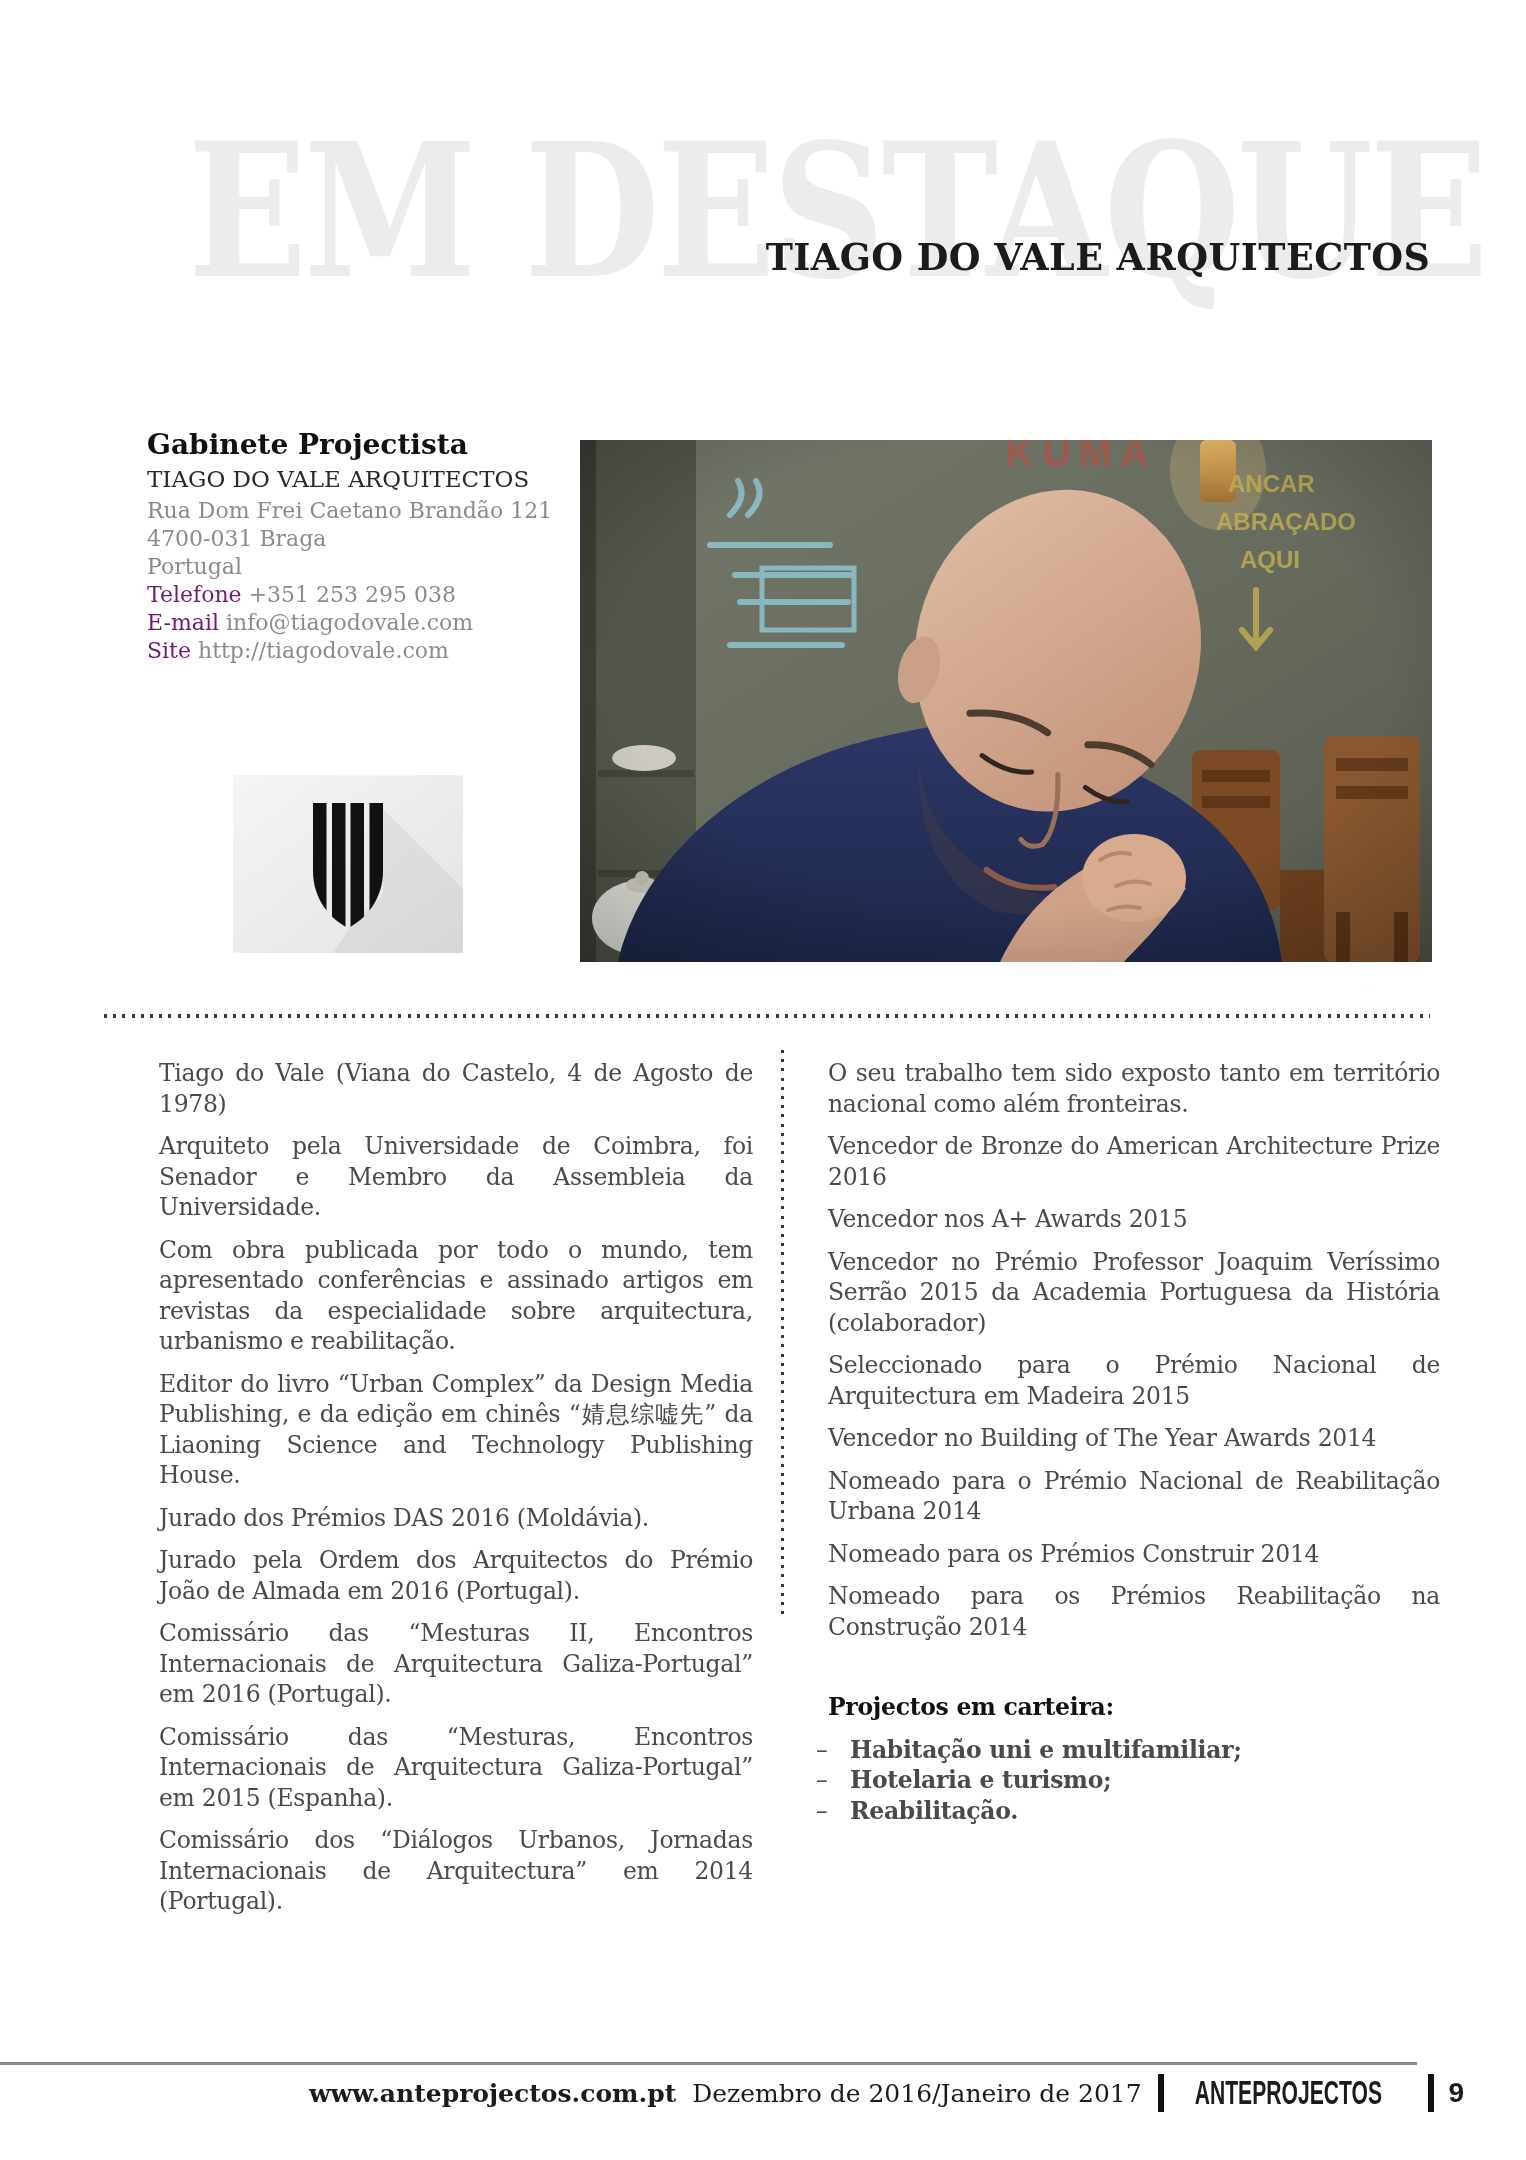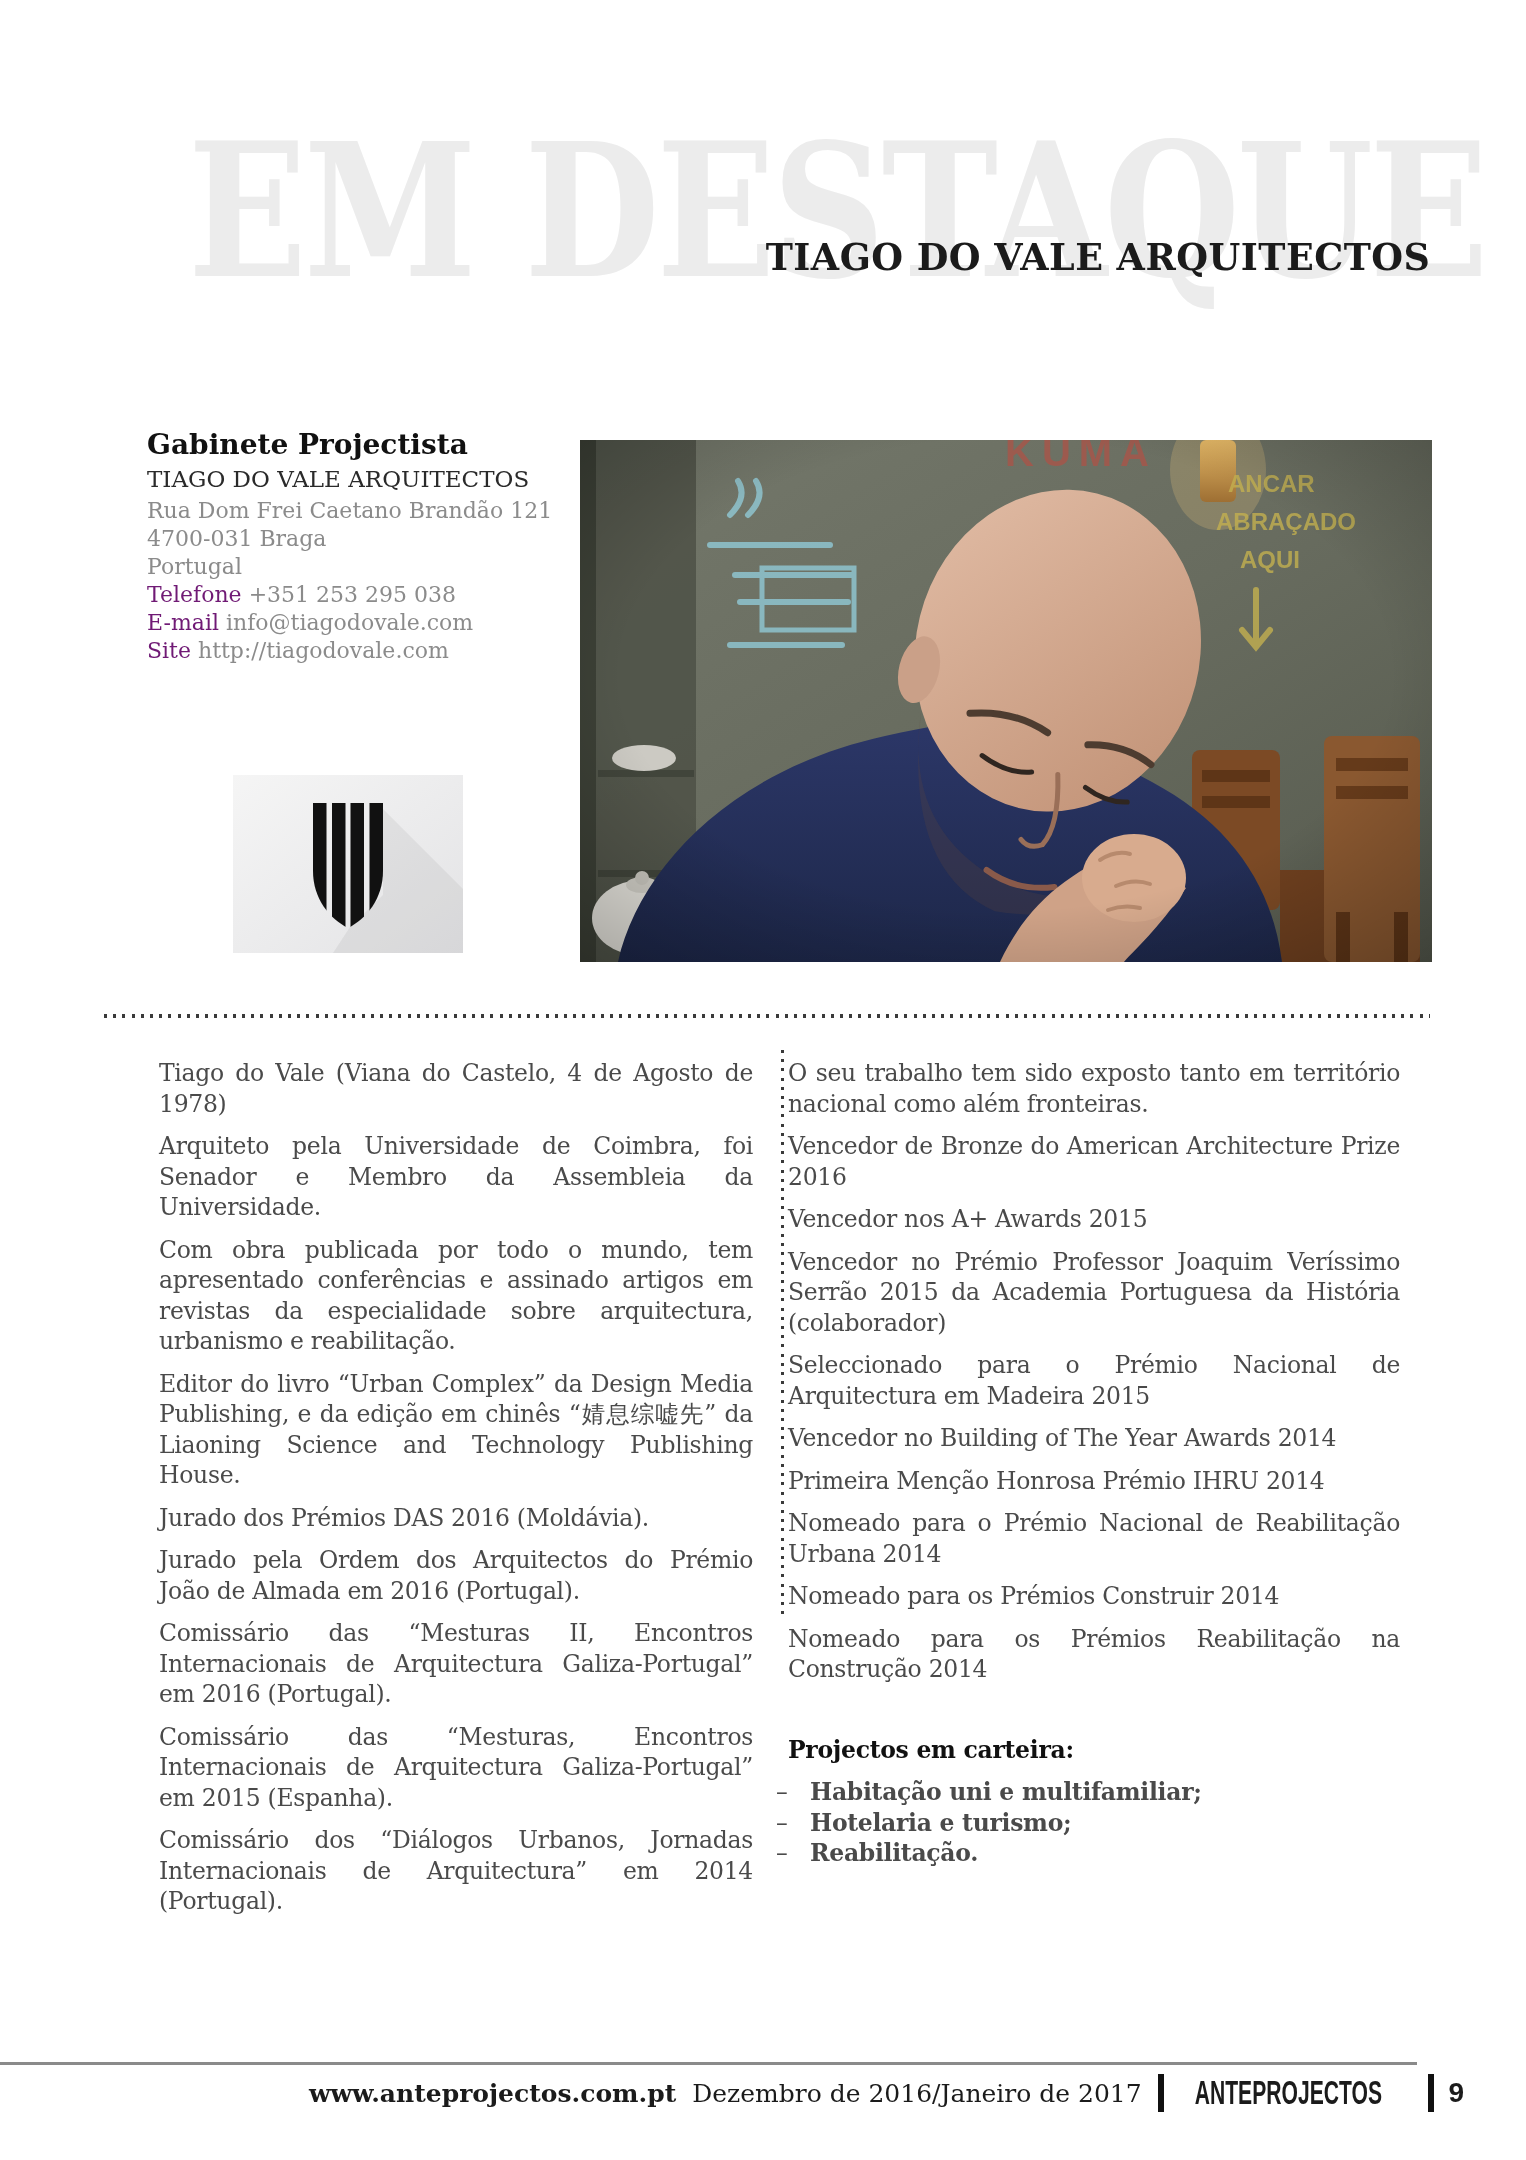--- a/index.html
+++ b/index.html
@@ -30,21 +30,21 @@
   
   .dotted-rule{position:absolute;left:104px;top:1014px;width:1326px;height:4px;
                background:repeating-linear-gradient(90deg,#3a3a3a 0 3px,transparent 3px 9.2px);}
   .col-divider{position:absolute;left:781px;top:1050px;width:3px;height:568px;
                background:repeating-linear-gradient(180deg,#3a3a3a 0 3px,transparent 3px 9.2px);}
 
   
   .col{position:absolute;top:1046px;color:#4a4a4a;font-size:23.5px;line-height:30.5px;
        letter-spacing:-0.3px;text-align:justify;}
   .col-left{left:147px;width:618px;}
-  .col-right{left:776px;width:636px;}
+  .col-right{left:816px;width:636px;}
   .col p{margin:12px;}
   .spacer{height:26px;}
   .pf-heading{font-weight:bold;color:#111;margin:0;}
   .pf-item{display:flex;margin:0;}
   .pf-item .dash{width:34px;flex:none;}
   .pf-item .txt{flex:1;font-weight:bold;}
 
   
   .footer-rule{position:absolute;left:0;top:2062px;width:1417px;height:3px;background:#8a8a8a;}
   .footer{position:absolute;right:62px;top:2072px;height:42px;display:flex;align-items:center;
@@ -215,21 +215,20 @@
     <p>Comissário dos “Diálogos Urbanos, Jornadas Internacionais de Arquitectura” em 2014 (Portugal).</p>
   </div>
 
   <div class="col col-right">
     <p>O seu trabalho tem sido exposto tanto em território nacional como além fronteiras.</p>
     <p>Vencedor de Bronze do American Architecture Prize 2016</p>
     <p>Vencedor nos A+ Awards 2015</p>
     <p>Vencedor no Prémio Professor Joaquim Veríssimo Serrão 2015 da Academia Portuguesa da História (colaborador)</p>
     <p>Seleccionado para o Prémio Nacional de Arquitectura em Madeira 2015</p>
     <p>Vencedor no Building of The Year Awards 2014</p>
-    <p>Primeira Menção Honrosa Prémio IHRU 2014</p>
     <p>Nomeado para o Prémio Nacional de Reabilitação Urbana 2014</p>
     <p>Nomeado para os Prémios Construir 2014</p>
     <p>Nomeado para os Prémios Reabilitação na Construção 2014</p>
     <div class="spacer"></div>
     <p class="pf-heading">Projectos em carteira:</p>
     <div class="pf-item">
       <span class="dash">–</span>
       <span class="txt">Habitação uni e multifamiliar;</span>
     </div>
     <div class="pf-item">

